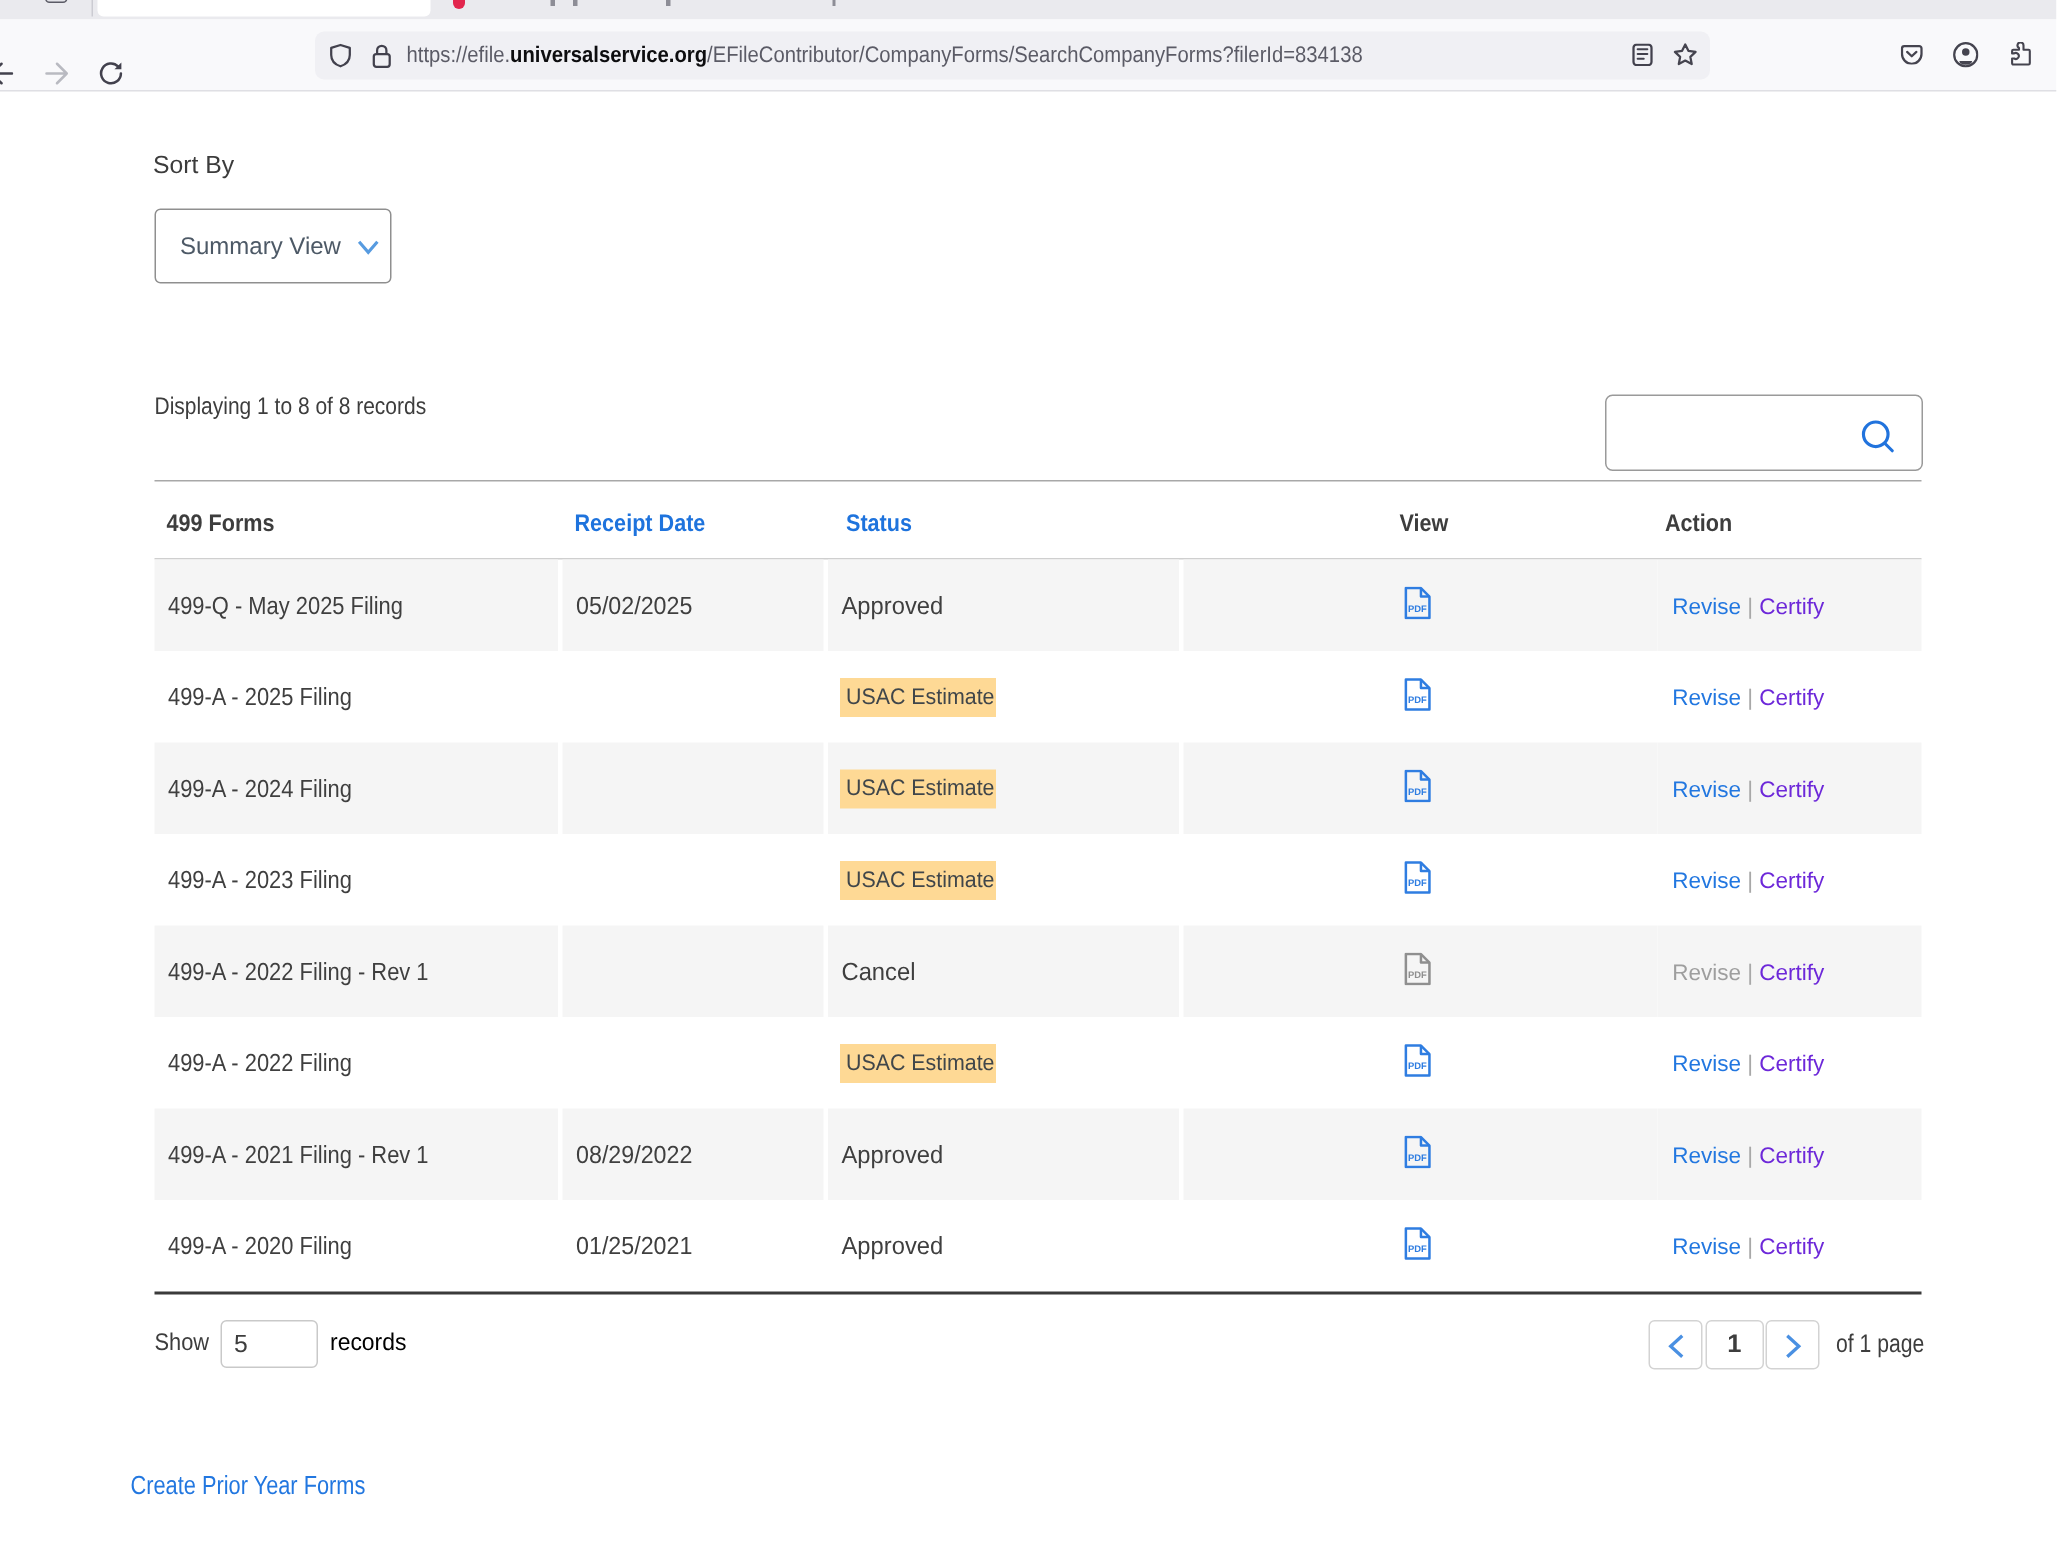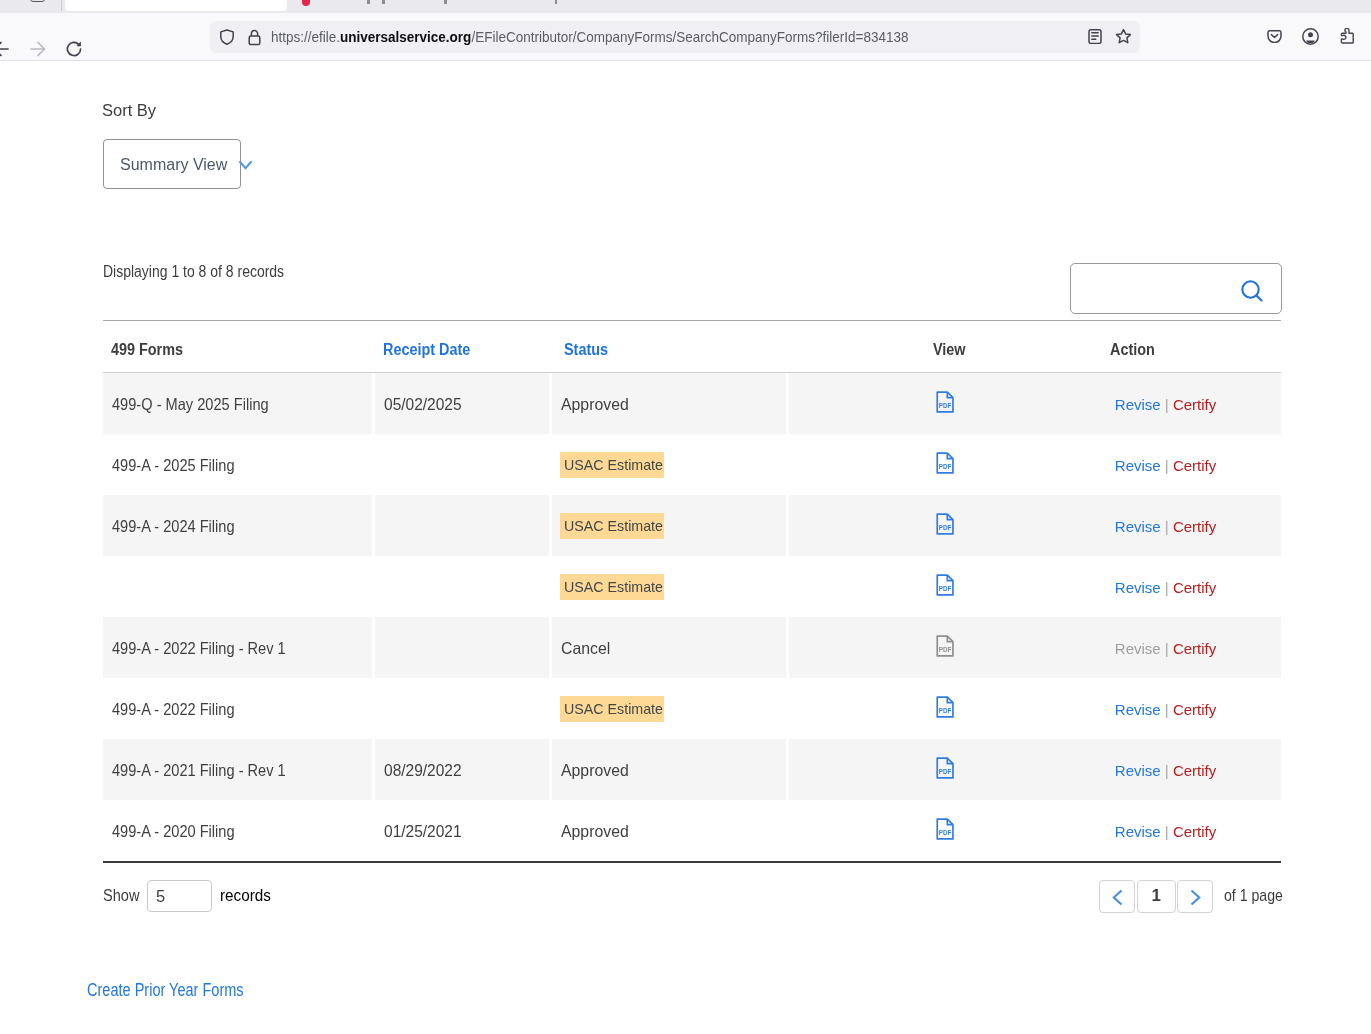--- a/index.html
+++ b/index.html
@@ -16,42 +16,42 @@
   #reddot { left:302px; top:-4px; width:7.5px; height:10px; background:#e2264d; border-radius:0 0 4px 4px; }
   .desc { top:0; width:2.5px; height:3.8px; background:#8d8d96; }
 
   #toolbar { left:0; top:13px; width:1371px; height:48px; background:#f9f9fb; border-bottom:1px solid #dfdfe4; }
   #urlbar { left:210px; top:7.5px; width:930px; height:32px; background:#f0f0f4; border-radius:6px; }
   #urltext { left:61px; top:7px; font-size:15px; color:#5b5b66; }
   #urltext b { color:#0d0d0f; font-weight:700; }
 
   
   #sortby { left:102px; top:101px; font-size:16.5px; color:#3c3c3c; }
-  #dropdown { left:103px; top:139px; width:138px; height:50px; border:1px solid #8f8f8f; border-radius:4px; background:#fff; }
+  #dropdown { left:103px; top:139px; width:158px; height:50px; border:1px solid #8f8f8f; border-radius:4px; background:#fff; }
   #ddtext { left:16px; top:16px; font-size:16px; color:#4d5966; }
 
   #displaying { left:102.5px; top:263.3px; font-size:16px; color:#3d3d3d; }
   #searchbox { left:1070px; top:263px; width:212px; height:51px; border:1px solid #9a9a9a; border-radius:5px; background:#fff; }
 
   #tabletop { left:103px; top:320px; width:1178px; height:1px; background:#a8a8a8; }
   .hcell { top:341px; font-size:16px; font-weight:bold; color:#3d3d3d; }
   .hblue { color:#1e73dd; }
   #headerline { left:103px; top:372px; width:1178px; height:1px; background:#cfcfcf; }
 
   .row { left:103px; width:1178px; height:61px; }
   .row.g .cell { background:#f5f5f5; }
   .cell { position:absolute; top:0; height:100%; }
   .ctext { position:absolute; top:22px; font-size:16.5px; color:#3f3f3f; }
   .badge { position:absolute; left:8px; top:17.5px; width:104px; height:26px; background:#fed995; }
   .badge span { position:absolute; left:4.5px; top:4.6px; font-size:15px; color:#40464a; white-space:nowrap; display:inline-block; transform:scaleX(.95); transform-origin:0 0; }
   .pdficon { position:absolute; left:146.5px; top:17.8px; }
   .action { position:absolute; left:10.3px; top:23px; font-size:15px; white-space:nowrap; }
   .action .rev { color:#2277e0; }
   .action .sep { color:#a8a8a8; }
-  .action .cert { color:#b91c1c; }
+  .action .cert { color:#6d28d9; }
   .action.off .rev { color:#9e9e9e; }
 
   #tablebottom { left:103px; top:861px; width:1178px; height:2px; background:#3a3a3a; }
 
   #showlbl { left:102.5px; top:886.5px; font-size:16px; color:#3d3d3d; }
   #recinput { left:147px; top:880px; width:65px; height:32px; border:1px solid #c9c9c9; border-radius:4px; background:#fff; }
   #recinput span { position:absolute; left:8px; top:5.6px; font-size:16.5px; color:#3d3d3d; }
   #records { left:219.5px; top:886.5px; font-size:16px; color:#000000; }
 
   .pgbox { top:880px; height:33px; background:#fff; border:1px solid #d3d3d3; border-radius:4px; }
@@ -216,20 +216,23 @@
     <path d="M1.6 1 H11.2 L16.6 6.4 V20 H1.6 Z" stroke="#2f7de1" stroke-width="1.6" fill="none" stroke-linejoin="round"></path>
     <path d="M11.2 1 V6.4 H16.6" stroke="#2f7de1" stroke-width="1.6" fill="none" stroke-linejoin="round"></path>
     <text x="3" y="16.2" font-family="Liberation Sans, sans-serif" font-size="6" font-weight="bold" fill="#2f7de1">PDF</text>
   </svg></span>
       </div>
       <div class="cell" style="left:1001.5px;width:176.5px;">
         <span class="action "><span class="rev">Revise</span> <span class="sep">|</span> <span class="cert">Certify</span></span>
       </div>
     </div>
     <div class="abs row " style="top:556px;">
+      <div class="cell" style="left:0px;width:268.5px;">
+        <span class="ctext" style="left:8.5px;"><span class="sx" style="transform:scaleX(.885);">499-A - 2023 Filing</span></span>
+      </div>
       <div class="cell" style="left:271.5px;width:174px;">
         <span class="ctext" style="left:9.5px;"><span class="sx" style="transform:scaleX(.94);"></span></span>
       </div>
       <div class="cell" style="left:448.5px;width:234px;">
         <span class="badge">
           <span>USAC Estimate</span>
         </span>
       </div>
       <div class="cell" style="left:685.5px;width:316px;">
         <span class="pdficon"><svg width="20" height="22" viewBox="0 0 18 21">

